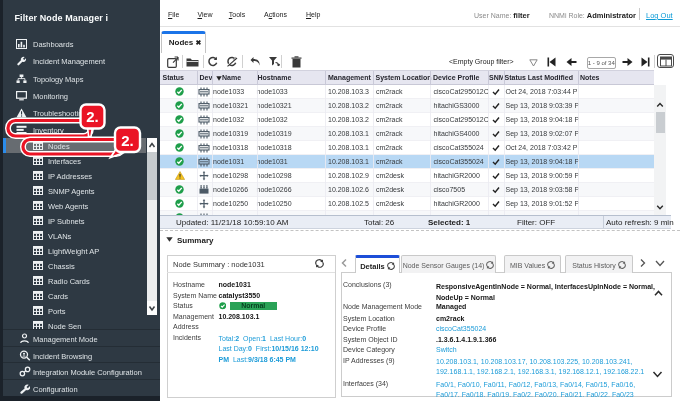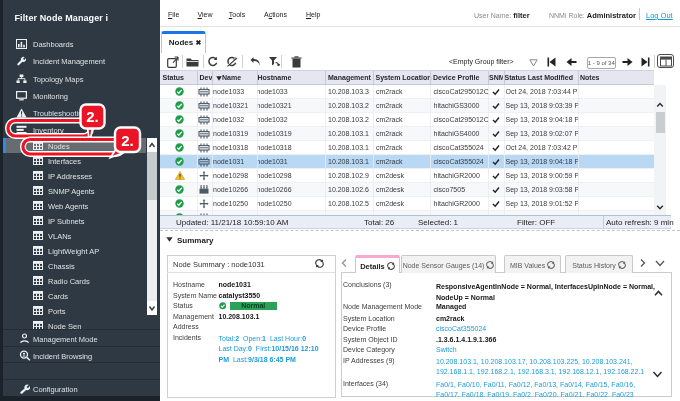--- a/index.html
+++ b/index.html
@@ -167,20 +167,25 @@
             <path d="M1.8 10 C1.8 7.2 9.2 7.2 9.2 10" fill="none" stroke="#eef1f3" stroke-width="1.2"></path>
           </svg></span>Management Mode</div>
       <div class="sb-sep" style="top:345.5px;"></div>
       <div class="nav" style="left:16px;top:349.7px;"><span style="display:inline-block;width:14px;vertical-align:-2.5px;"><svg width="12" height="11" viewBox="0 0 12 11" style="">
             <circle cx="5" cy="4.6" r="3.5" fill="none" stroke="#eef1f3" stroke-width="1.3"></circle>
             <line x1="7.7" y1="7.3" x2="10.8" y2="10.3" stroke="#eef1f3" stroke-width="1.5"></line>
             <circle cx="5" cy="3.7" r="1" fill="#eef1f3"></circle>
             <path d="M3.3 6.4 C3.3 5.2 6.7 5.2 6.7 6.4" fill="#eef1f3"></path>
           </svg></span>Incident Browsing</div>
       <div class="sb-sep" style="top:362.0px;"></div>
+      <div class="nav" style="left:16px;top:366.2px;"><span style="display:inline-block;width:14px;vertical-align:-2.5px;"><svg width="12" height="11" viewBox="0 0 12 11" style="">
+            <circle cx="3.4" cy="7.6" r="2.2" fill="none" stroke="#eef1f3" stroke-width="1.3"></circle>
+            <circle cx="8.6" cy="3.4" r="2.2" fill="none" stroke="#eef1f3" stroke-width="1.3"></circle>
+            <line x1="4.9" y1="6.3" x2="7.1" y2="4.6" stroke="#eef1f3" stroke-width="1.3"></line>
+          </svg></span>Integration Module Configuration</div>
       <div class="sb-sep" style="top:378.5px;"></div>
       <div class="nav" style="left:16px;top:382.7px;"><span style="display:inline-block;width:14px;vertical-align:-2.5px;"><svg width="11" height="11" viewBox="0 0 11 11" style="">
             <path d="M9.7 1.8 L7.5 4 L8.8 5.3 L11 3.1 A2.9 2.9 0 0 1 7.1 6.9 L3.3 10.4 A1.1 1.1 0 0 1 1.7 8.8 L5.6 5.4 A2.9 2.9 0 0 1 9.7 1.8 Z" fill="#eef1f3"></path>
           </svg></span>Configuration</div>
       <div class="abs" style="left:0;top:395.5px;width:160px;height:5.5px;background:#1b222a;"></div>
     </div>
 <div id="main">
       <div class="abs" style="left:0;top:0;width:520px;height:27px;border-bottom:1px solid #e2e2e2;background:#fff;"></div>
       <div class="menu" style="left:8px;"><u>F</u>ile</div>
       <div class="menu" style="left:37.5px;"><u>V</u>iew</div>
@@ -618,21 +623,21 @@
       </div>
       <div class="abs" style="left:495.5px;top:112px;width:9px;height:21px;background:#c9cdd1;"></div>
       <div class="abs ico" style="left:494px;top:201px;">
         <svg width="12" height="12" viewBox="0 0 12 12" style="">
           <path d="M3.2 4.8 L6 7.8 L8.8 4.8" stroke="#2b2b2b" stroke-width="1.4" fill="none"></path>
         </svg>
       </div>
       <div class="abs" style="left:0;top:214.5px;width:511px;height:14.5px;background:#e9edf5;border-top:1px solid #b6bfce;border-bottom:1px solid #cdd3de;"></div>
       <div class="sbar" style="left:16px;">Updated: 11/21/18 10:59:10 AM</div>
       <div class="sbar" style="left:204px;">Total: 26</div>
-      <div class="sbar" style="left:258px;">Selected: 1</div>
+      <div class="sbar" style="left:268px;font-weight:bold;">Selected: 1</div>
       <div class="sbar" style="left:357px;">Filter: OFF</div>
       <div class="sbar" style="left:446px;">Auto refresh: 9 min</div>
       <div class="abs" style="left:443px;top:215.5px;width:1px;height:12.5px;background:#c6cdd9;"></div>
       <div class="abs" style="left:0;top:230px;width:520px;height:1px;border-top:1px dashed #c3c3c3;"></div>
       <div class="abs ico" style="left:6px;top:237px;">
         <svg width="7" height="5" viewBox="0 0 7 5" style="">
           <path d="M0.3 0.3 H6.7 L3.5 4.7 Z" fill="#333"></path>
         </svg>
       </div>
       <div class="abs" style="left:17px;top:235.5px;font-size:8px;font-weight:bold;color:#222;">Summary</div>
@@ -663,21 +668,21 @@
       </div>
       <div class="abs" style="left:70px;top:302.3px;width:46.5px;height:7.5px;background:#2aa257;font-size:7px;font-weight:bold;color:#073f20;text-align:center;line-height:7.5px;">Normal</div>
       <div class="val" style="left:58.5px;top:312.5px;">10.208.103.1</div>
       <div class="abs" style="left:58.5px;top:333.5px;font-size:7px;color:#1b9bd8;line-height:10.7px;white-space:nowrap;">Total:<b>2</b> &nbsp;Open:<b>1</b> &nbsp;Last Hour:<b>0</b><br>Last Day:<b>0</b> &nbsp;First:<b>10/15/16 12:10</b><br><b>PM</b> &nbsp;Last:<b>9/3/18 6:45 PM</b></div>
       <div class="abs" style="left:181px;top:272px;width:331px;height:125px;border:1px solid #cccccc;background:#fff;"></div>
       <div class="abs ico" style="left:180px;top:258px;">
         <svg width="8" height="10" viewBox="0 0 8 10" style="">
           <path d="M6 1.5 L2.5 5 L6 8.5" stroke="#9a9a9a" stroke-width="1.5" fill="none"></path>
         </svg>
       </div>
-      <div class="abs" style="left:195px;top:255px;width:45px;height:18px;background:#fff;border:1px solid #c9c9c9;border-bottom:none;border-top:3px solid #f9a8d4;border-radius:2px 2px 0 0;font-size:7.5px;font-weight:bold;color:#222;text-align:center;padding-top:4px;z-index:3;">Details <svg width="8" height="8" viewBox="0 0 8 8" style="vertical-align:-1px;">
+      <div class="abs" style="left:195px;top:255px;width:45px;height:18px;background:#fff;border:1px solid #c9c9c9;border-bottom:none;border-top:3px solid #1d4ed8;border-radius:2px 2px 0 0;font-size:7.5px;font-weight:bold;color:#222;text-align:center;padding-top:4px;z-index:3;">Details <svg width="8" height="8" viewBox="0 0 8 8" style="vertical-align:-1px;">
           <path d="M1.0666666666666667 4.977777777777777 A2.8444444444444446 2.8444444444444446 0 0 1 6.3999999999999995 2.311111111111111" fill="none" stroke="#444" stroke-width="1.0222222222222221"></path>
           <path d="M7.022222222222222 0.35555555555555557 L7.199999999999999 3.2888888888888888 L4.622222222222222 2.2222222222222223 Z" fill="#444"></path>
           <path d="M6.933333333333333 3.022222222222222 A2.8444444444444446 2.8444444444444446 0 0 1 1.5999999999999999 5.688888888888889" fill="none" stroke="#444" stroke-width="1.0222222222222221"></path>
           <path d="M0.9777777777777779 7.644444444444444 L0.7999999999999999 4.71111111111111 L3.3777777777777773 5.777777777777778 Z" fill="#444"></path>
         </svg></div>
       <div class="tab2" style="left:241px;width:95px;">Node Sensor Gauges (14) <svg width="8" height="8" viewBox="0 0 8 8" style="vertical-align:-1px;">
           <path d="M1.0666666666666667 4.977777777777777 A2.8444444444444446 2.8444444444444446 0 0 1 6.3999999999999995 2.311111111111111" fill="none" stroke="#666" stroke-width="1.0222222222222221"></path>
           <path d="M7.022222222222222 0.35555555555555557 L7.199999999999999 3.2888888888888888 L4.622222222222222 2.2222222222222223 Z" fill="#666"></path>
           <path d="M6.933333333333333 3.022222222222222 A2.8444444444444446 2.8444444444444446 0 0 1 1.5999999999999999 5.688888888888889" fill="none" stroke="#666" stroke-width="1.0222222222222221"></path>
           <path d="M0.9777777777777779 7.644444444444444 L0.7999999999999999 4.71111111111111 L3.3777777777777773 5.777777777777778 Z" fill="#666"></path>

